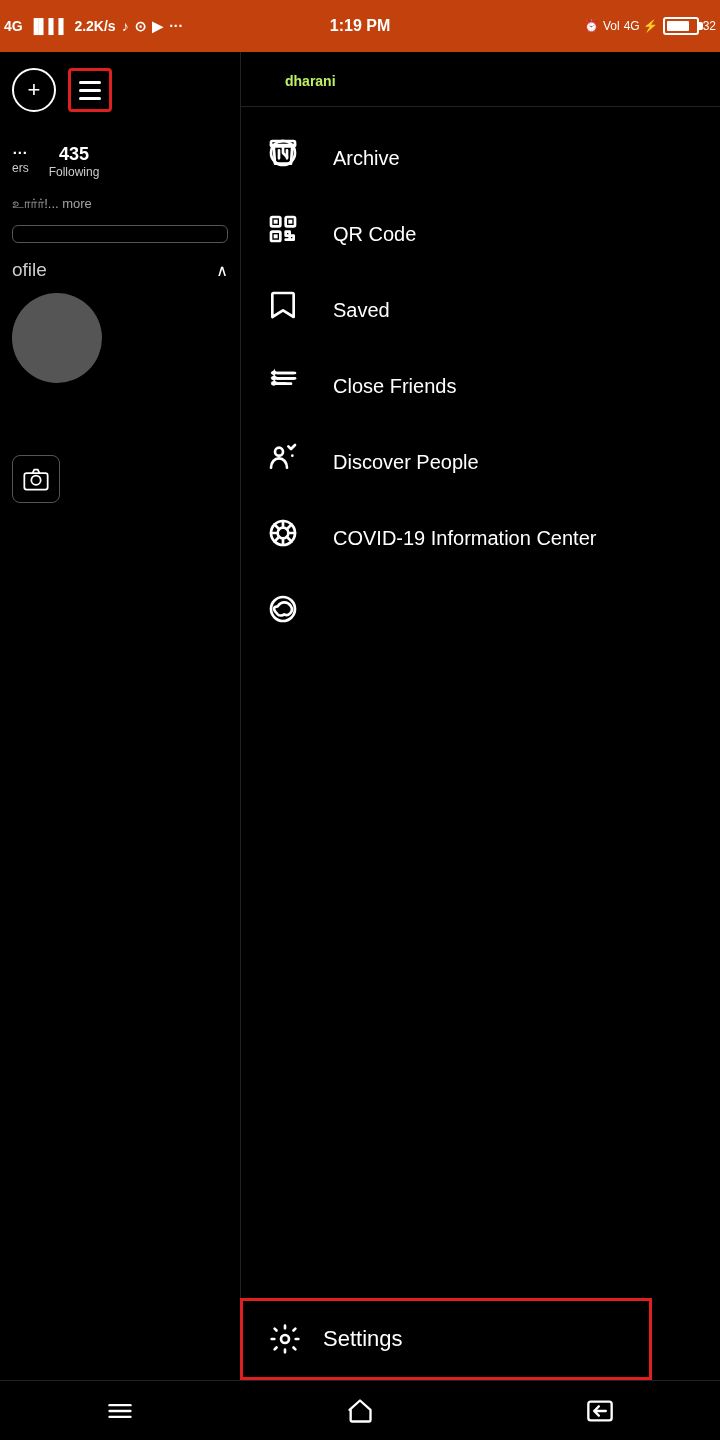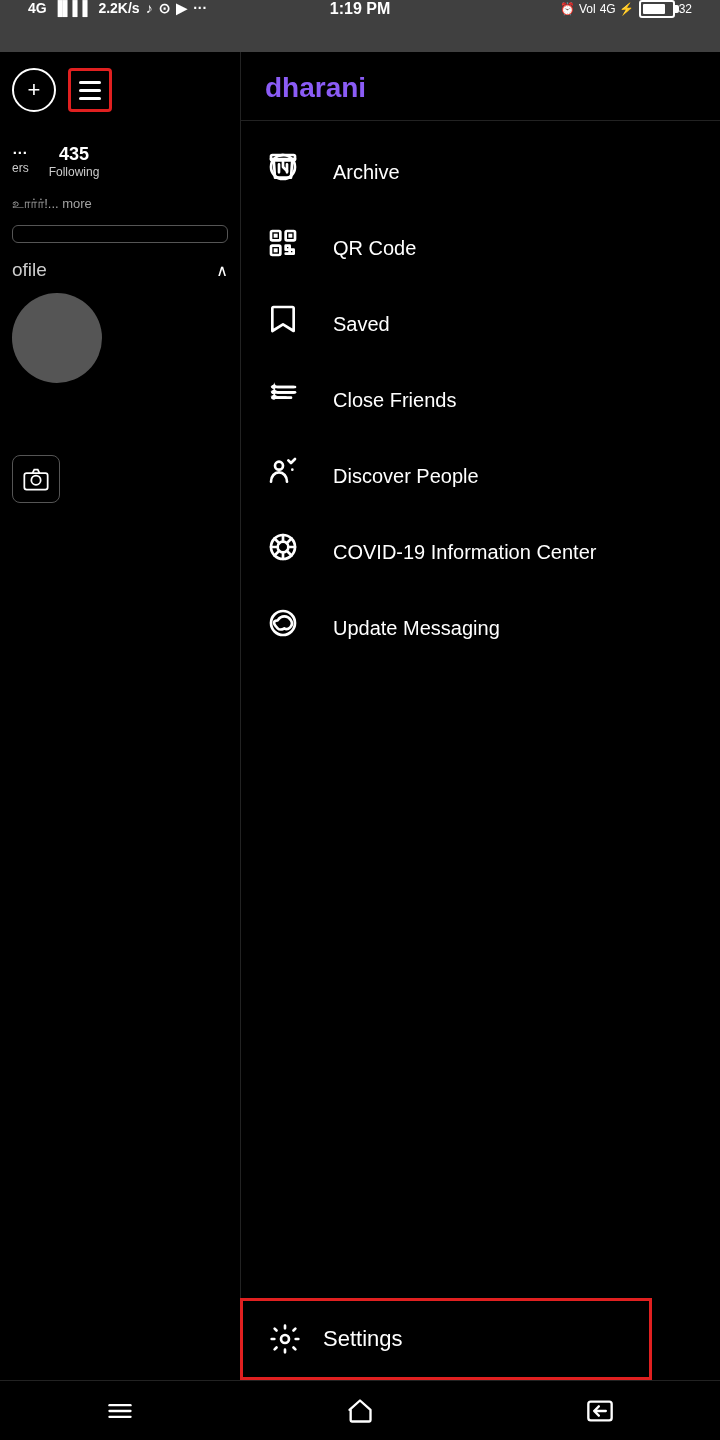--- a/index.html
+++ b/index.html
@@ -11,25 +11,25 @@
       color: #fff;
       font-family: -apple-system, BlinkMacSystemFont, 'Segoe UI', sans-serif;
       overflow: hidden;
       position: relative;
     }
 
     
     .status-bar {
       width: 720px;
       height: 52px;
-      background: #404040;
-      display: flex;
-      align-items: flex-start;
+      background: #c2410c;
+      display: flex;
+      align-items: center;
       justify-content: space-between;
-      padding: 0 28px;
+      padding: 0 4px;
       position: absolute;
       top: 0;
       left: 0;
       z-index: 100;
     }
     .status-left {
       display: flex;
       align-items: center;
       gap: 6px;
       font-size: 14px;
@@ -210,23 +210,24 @@
       z-index: 20;
       display: flex;
       flex-direction: column;
     }
 
     .drawer-header {
       padding: 20px 24px 16px;
       border-bottom: 1px solid #222;
     }
     .drawer-username {
-      font-size: 28px;
+      font-size: 14px;
       font-weight: 700;
-      color: #8b5cf6;
+      color: #bef264;
+      margin-left: 20px;
     }
 
     .menu-list {
       flex: 1;
       overflow-y: auto;
       padding: 8px 0;
     }
 
     .menu-item {
       display: flex;
@@ -496,21 +497,20 @@
       <span class="menu-item-label" style="line-height:1.3;">COVID-19 Information Center</span>
     </div>
 
     <div class="menu-item">
       <div class="menu-item-icon">
         <svg viewBox="0 0 24 24">
           <circle cx="12" cy="12" r="9"></circle>
           <path d="M8 10c2.5-4 7.5-4 10 0s-2.5 8-5 6c0 0-3 2-5 0s-5-5.5 0-6z"></path>
         </svg>
       </div>
-      <span class="menu-item-label">Update Messaging</span>
     </div>
 
   </div>
 </div>
 
 <div class="settings-row">
   <div class="settings-icon">
     <svg viewBox="0 0 24 24">
       <circle cx="12" cy="12" r="3"></circle>
       <path d="M12 2v2M12 20v2M4.22 4.22l1.42 1.42M18.36 18.36l1.42 1.42M2 12h2M20 12h2M4.22 19.78l1.42-1.42M18.36 5.64l1.42-1.42"></path>

